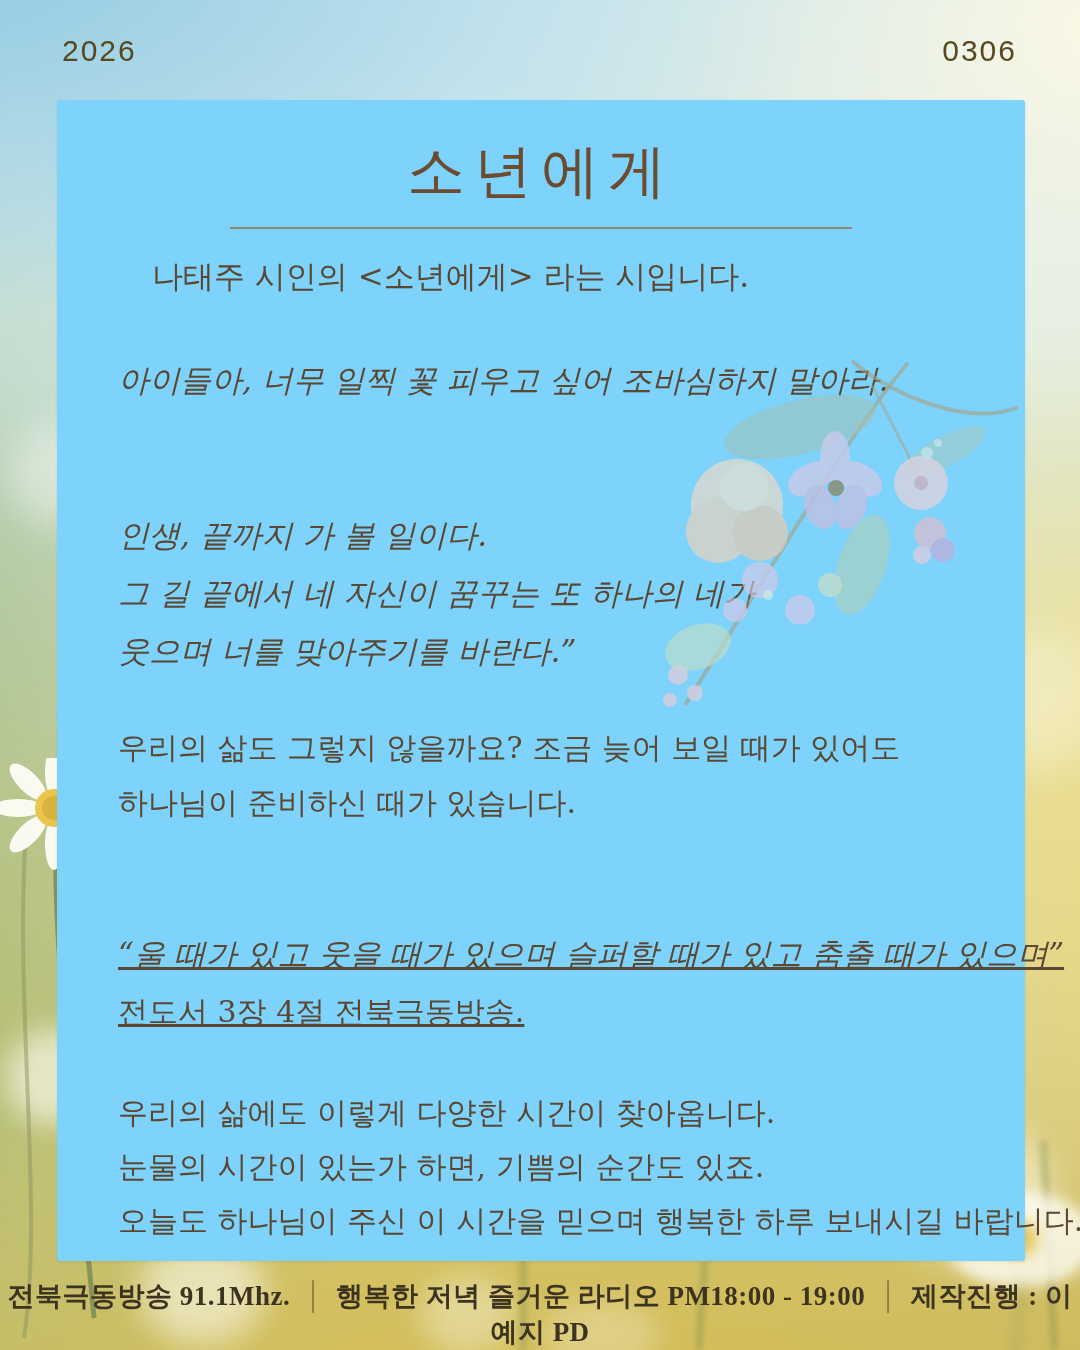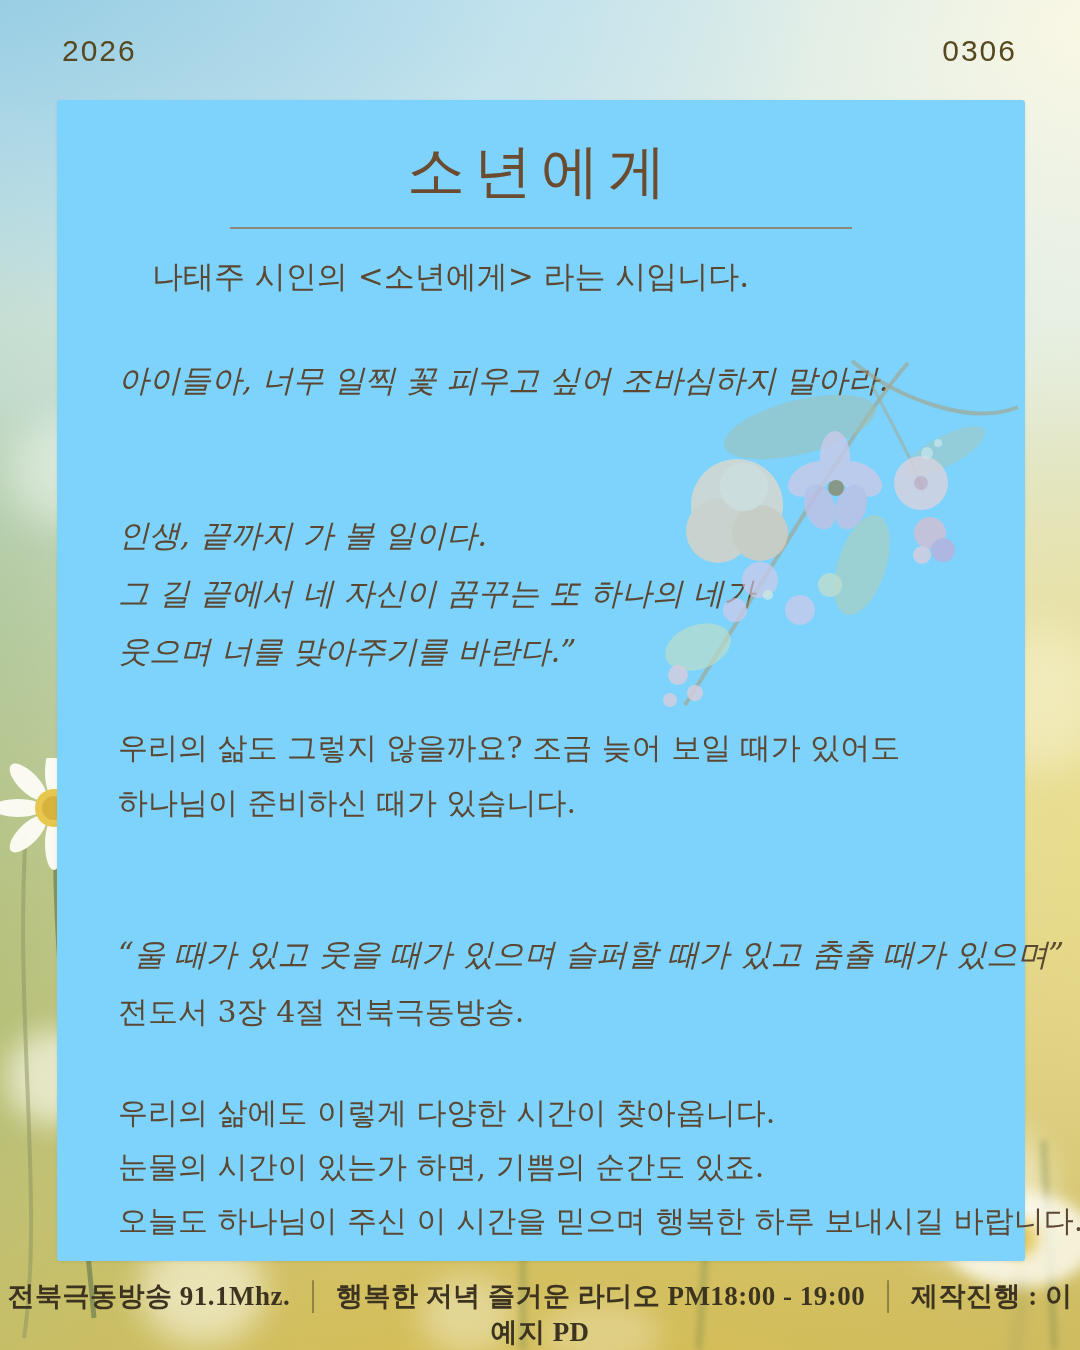--- a/index.html
+++ b/index.html
@@ -52,21 +52,21 @@
   }
   .title-divider{
     position:absolute;top:127px;left:173px;width:622px;height:2px;background:#8f8779;
   }
   .txt{position:absolute;color:#5b4732;white-space:nowrap;}
   .intro{left:70px;top:156px;font-size:31px;margin-left:25px;}
   .quote{font-style:italic;font-size:31px;}
   .stanza1{left:61px;top:250px;line-height:60px;}
   .stanza2{left:61px;top:406px;line-height:58px;}
   .msg1{left:61px;top:620px;font-size:30px;line-height:55px;}
-  .verse{left:61px;top:826px;line-height:57px;}
+  .verse{left:61px;top:826px;line-height:57px;text-decoration:underline;}
   .verse .ref{font-style:normal;font-size:30px;}
   .msg2{left:61px;top:986px;font-size:30px;line-height:54px;}
   .flowers{position:absolute;left:583px;top:255px;pointer-events:none;}
   
   .footer{
     position:absolute;left:0;top:1278px;width:100%;text-align:center;
     font-family:Liberation Serif, serif;font-weight:700;font-size:27px;
     color:#3c3420;letter-spacing:.5px;
   }
   .footer .sep{opacity:.45;font-weight:400;margin:0 13px;}

